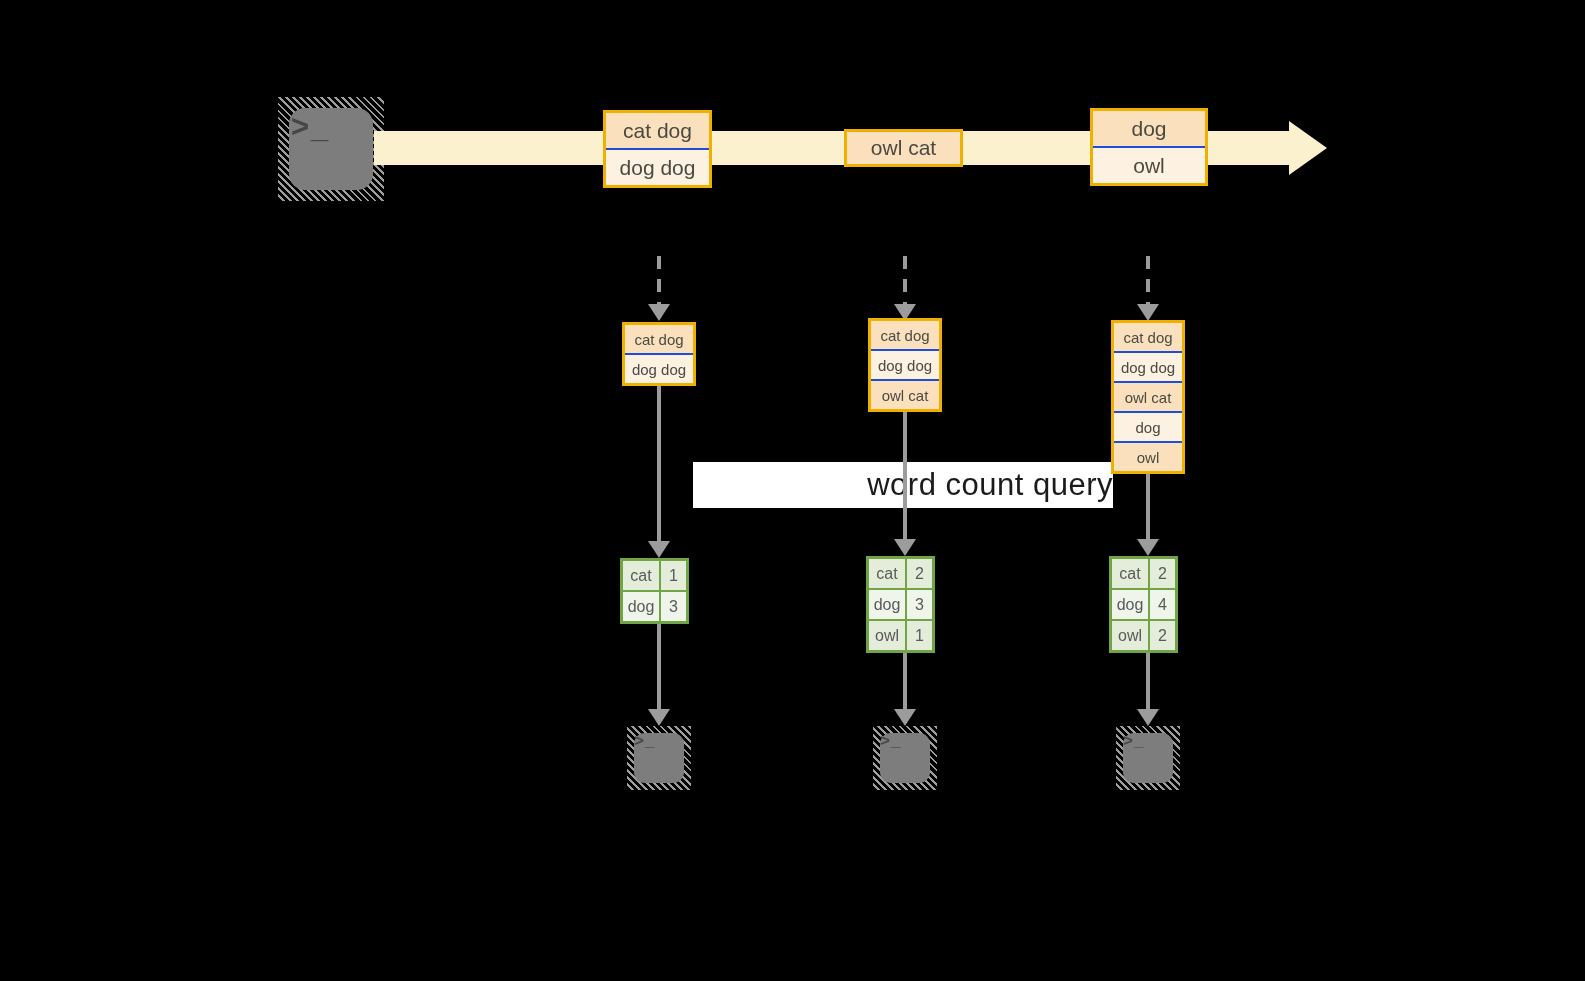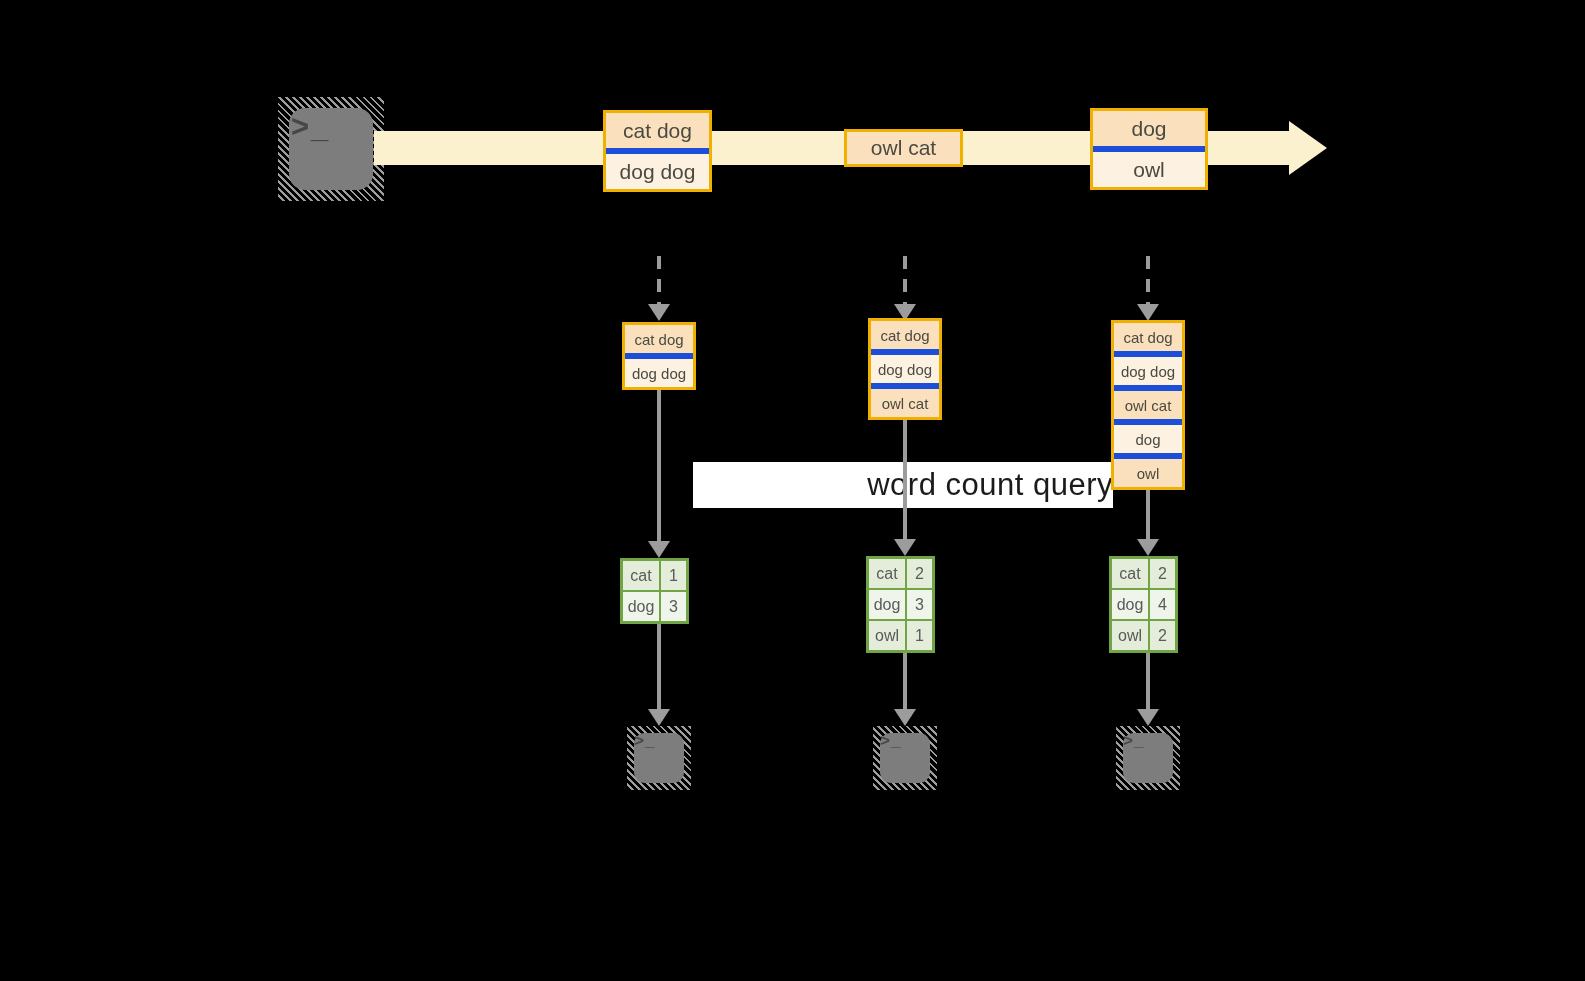--- a/index.html
+++ b/index.html
@@ -21,21 +21,21 @@
   .term-sink{width:64px;height:64px;top:726px;}
   .term-sink .term-inner{inset:7px;border-radius:11px;}
   .term-sink .prompt{position:absolute;left:7px;top:5px;font-size:17px;font-weight:700;color:#474747;letter-spacing:1px;}
   
   .shaft{position:absolute;left:374px;top:131px;width:916px;height:34px;background:#FBF1CE;}
   .shead{position:absolute;left:1289px;top:121px;width:0;height:0;
     border-top:27px solid transparent;border-bottom:27px solid transparent;border-left:38px solid #FBF1CE;}
   
   .obox{position:absolute;border:3px solid #F0B000;background:#FDF1E1;z-index:3;}
   .obox .orow{display:flex;align-items:center;justify-content:center;color:#4a4a42;}
-  .obox .orow + .orow{border-top:6px solid #1d4ed8;}
+  .obox .orow + .orow{border-top:2px solid #1d4ed8;}
   .orow.dk{background:#FBE0BE;}
   .orow.lt{background:#FDF1E1;}
   .batch .orow{height:35px;font-size:21px;}
   .batch-b .orow{height:32px;}
   .buf .orow{height:28px;font-size:15px;}
   
   .gtable{position:absolute;border:3px solid #71A444;z-index:3;}
   .grow{display:flex;}
   .grow + .grow{border-top:2px solid #71A444;}
   .gcell{display:flex;align-items:center;justify-content:center;height:29px;color:#5a5a5a;font-size:16px;}

